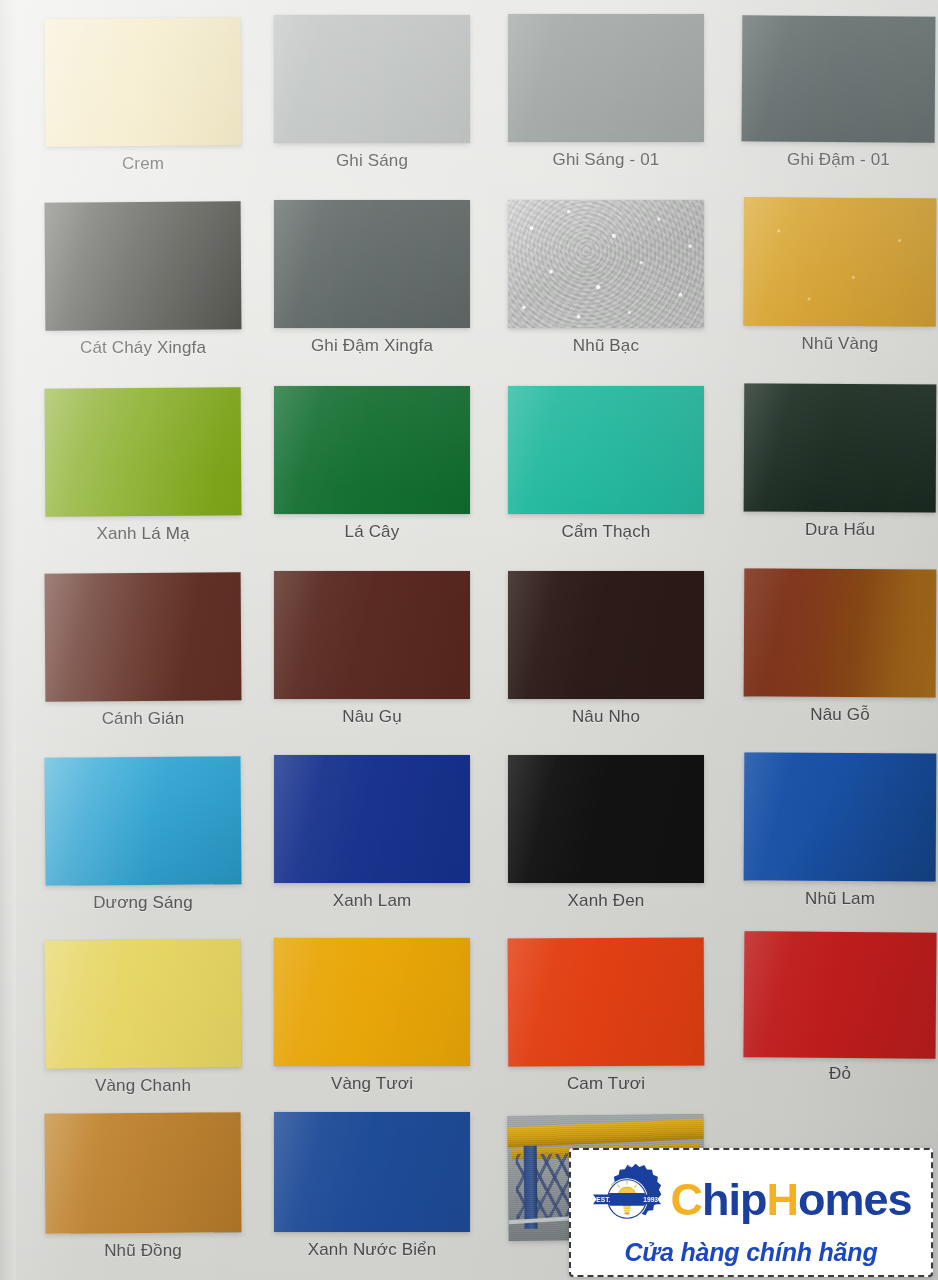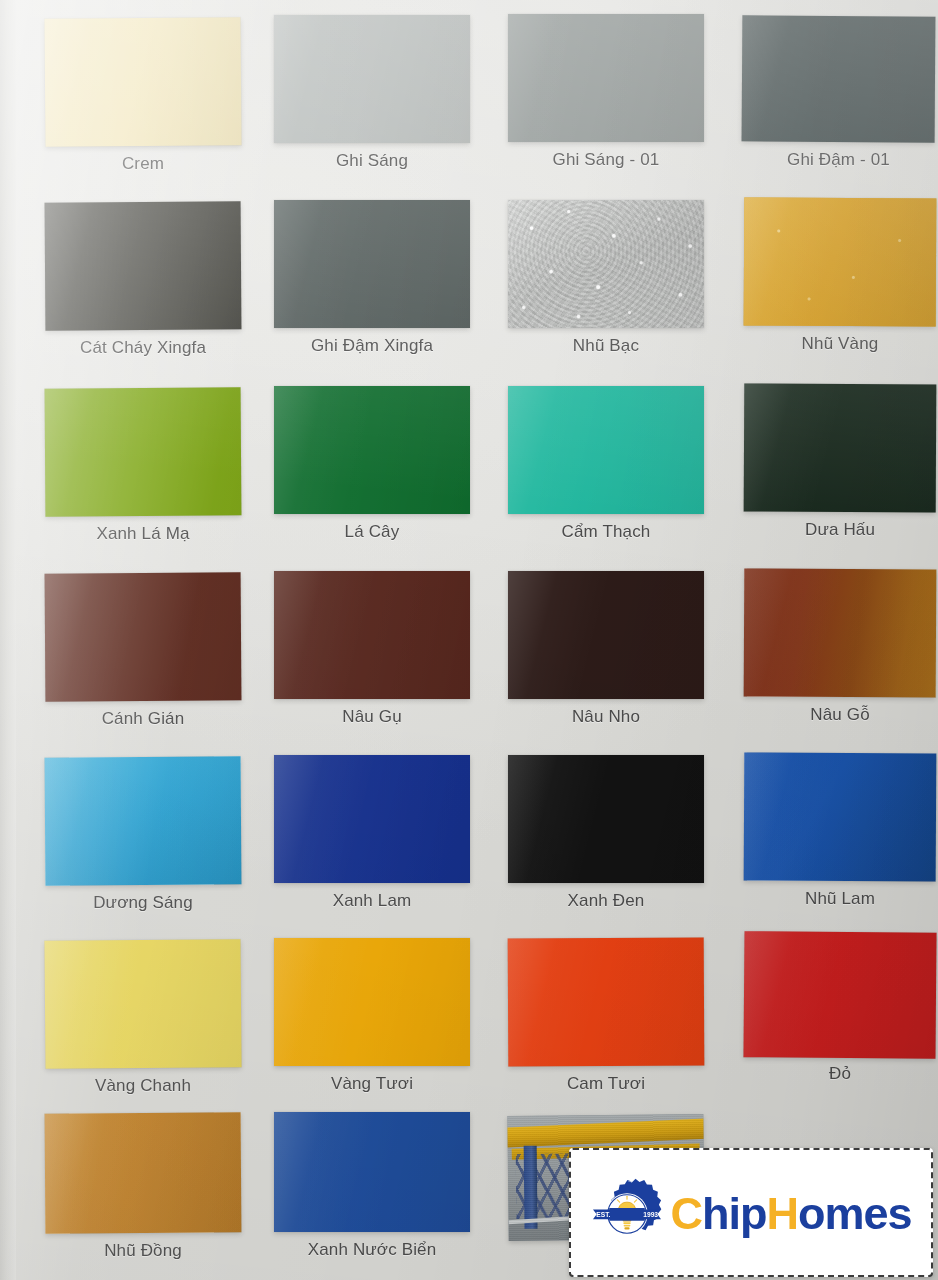--- a/index.html
+++ b/index.html
@@ -424,15 +424,16 @@
         <g>
           <path d="M4 44 h28 v13 h-28 l5 -6.5 z" fill="#1b3f9e"></path>
           <path d="M96 44 h-28 v13 h28 l-5 -6.5 z" fill="#1b3f9e"></path>
           <path d="M26 42 h48 v17 h-48 z" fill="#1b3f9e"></path>
           <text x="18" y="54.5" font-family="'Liberation Sans', sans-serif" font-size="9" font-weight="bold" fill="#ffffff" text-anchor="middle">EST.</text>
           <text x="82" y="54.5" font-family="'Liberation Sans', sans-serif" font-size="9" font-weight="bold" fill="#ffffff" text-anchor="middle">1993</text>
         </g>
       </svg>
       <div class="wm-wordmark"><span class="wm-c">C</span><span class="wm-hip">hip</span><span class="wm-h2">H</span><span class="wm-omes">omes</span></div>
     </div>
+    <div class="wm-tagline">Cửa hàng chính hãng</div>
   </div>
 
 </div>
 
 </body></html>

